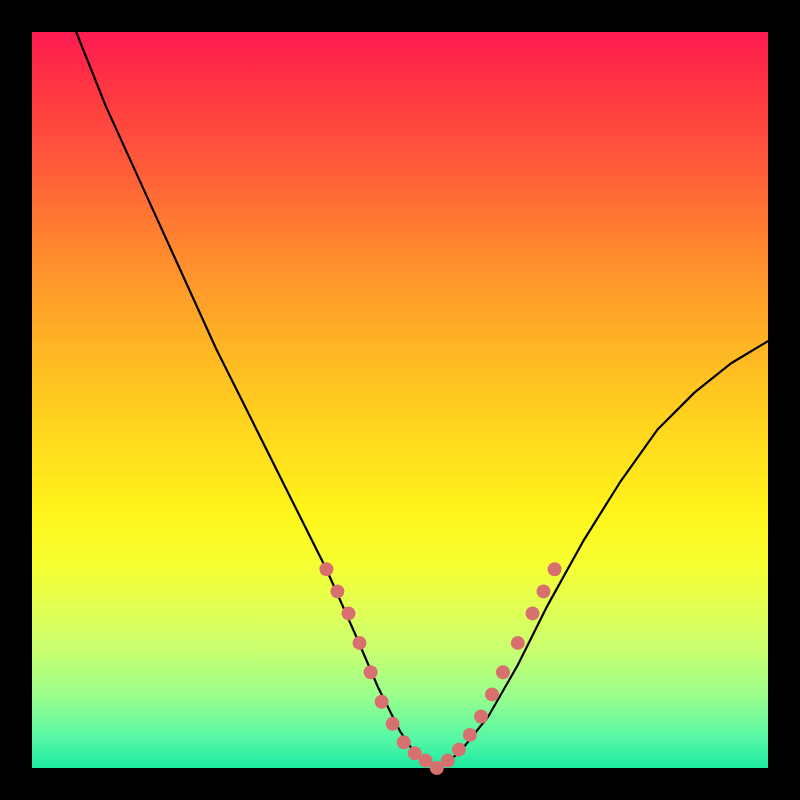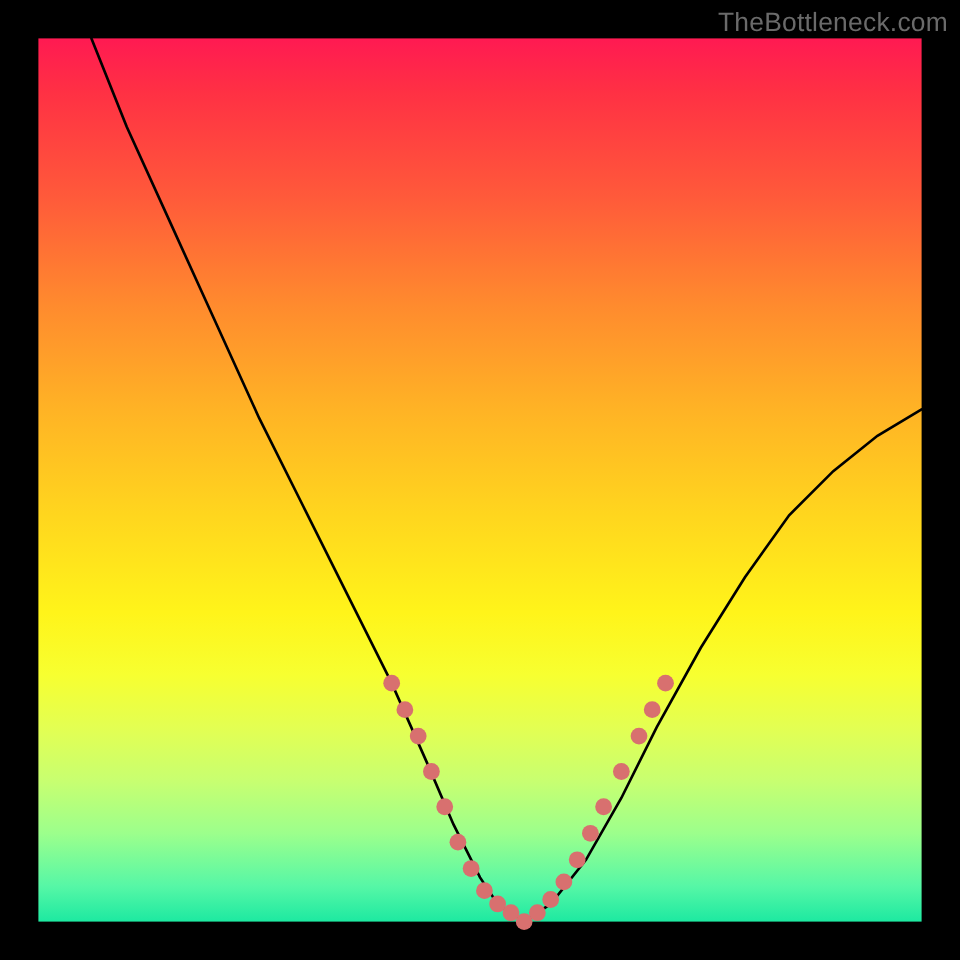--- a/index.html
+++ b/index.html
@@ -86,14 +86,13 @@
           <circle cx="449.0" cy="684.5" r="7" fill="#d8706f"></circle>
           <circle cx="460.0" cy="662.4" r="7" fill="#d8706f"></circle>
           <circle cx="471.0" cy="640.3" r="7" fill="#d8706f"></circle>
           <circle cx="485.8" cy="610.9" r="7" fill="#d8706f"></circle>
           <circle cx="500.5" cy="581.4" r="7" fill="#d8706f"></circle>
           <circle cx="511.5" cy="559.4" r="7" fill="#d8706f"></circle>
           <circle cx="522.6" cy="537.3" r="7" fill="#d8706f"></circle>
         </g>
     </svg>
   </div>
-  <div class="watermark">TheBottleneck.com</div>
 </div>
 
 </body></html>

